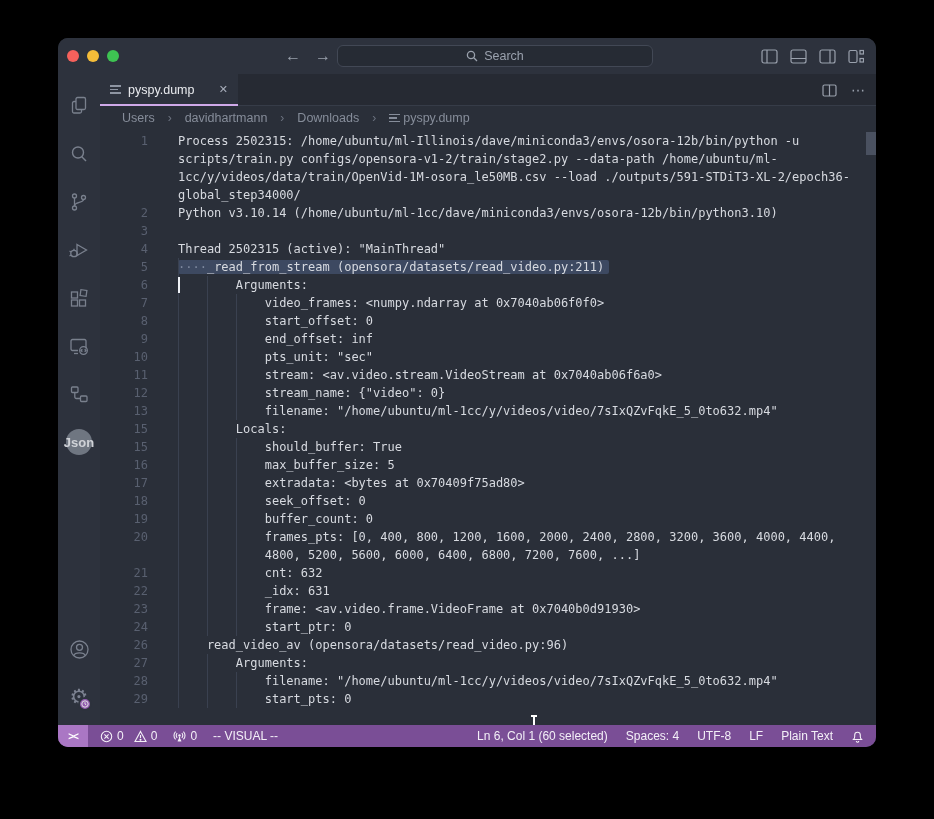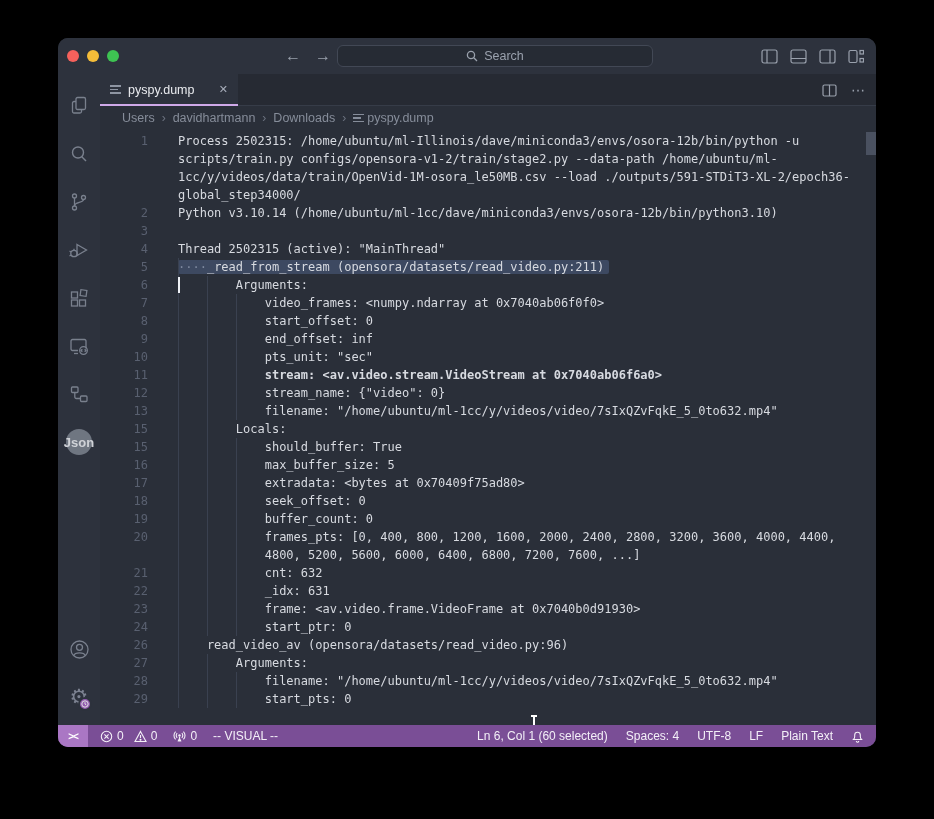--- a/index.html
+++ b/index.html
@@ -50,21 +50,21 @@
   .tab { width:138px; background:#2d323d; display:flex; align-items:center; padding:0 10px; gap:7px; position:relative; }
   .tab::after { content:""; position:absolute; left:0; right:0; bottom:-1px; height:2px; background:#cfa9e8; }
   .file-icon { display:flex; flex-direction:column; gap:2px; width:11px; }
   .file-icon i { height:1.5px; background:#8e95a2; display:block; }
   .file-icon i:nth-child(1){ width:11px; } .file-icon i:nth-child(2){ width:8px; } .file-icon i:nth-child(3){ width:11px; }
   .tab-label { color:#e9ebef; font-size:12.5px; flex:1; }
   .tab-close { color:#a7adba; font-size:11px; }
   .tab-actions { position:absolute; right:10px; top:0; height:32px; display:flex; align-items:center; gap:14px; color:#9aa1ad; }
   .more-dots { font-size:14px; letter-spacing:1px; color:#9aa1ad; }
 
-  .breadcrumb { height:24px; flex:0 0 24px; display:flex; align-items:center; padding-left:22px; gap:7px; color:#868d9a; font-size:12.5px; background:#2a2f39; }
+  .breadcrumb { height:24px; flex:0 0 24px; display:flex; align-items:center; padding-left:22px; gap:13px; color:#868d9a; font-size:12.5px; background:#2a2f39; }
   .bc-sep { color:#6c7380; font-size:12px; }
   .bc-file { display:flex; align-items:center; gap:5px; }
   .bc-file .file-icon i { background:#868d9a; }
 
   
   .editor { flex:1; position:relative; overflow:hidden; padding-top:2px; font-family:"DejaVu Sans Mono", monospace; font-size:12px; line-height:18px; }
   .code-row { display:flex; position:relative; }
   .gutter { flex:0 0 48px; text-align:right; color:#596070; user-select:none; }
   .lc { position:relative; margin-left:30px; width:96ch; white-space:pre-wrap; overflow-wrap:break-word; color:#d7dae0; min-height:18px; }
   .guide { position:absolute; top:0; bottom:0; width:1px; background:#3a4150; }
@@ -280,21 +280,21 @@
           <div class="code-row">
             <div class="gutter">9</div>
             <div class="lc" style="padding-left: 12ch;"><span class="guide" style="left: 0ch;"></span><span class="guide" style="left: 4ch;"></span><span class="guide" style="left: 8ch;"></span>end_offset: inf</div>
           </div>
           <div class="code-row">
             <div class="gutter">10</div>
             <div class="lc" style="padding-left: 12ch;"><span class="guide" style="left: 0ch;"></span><span class="guide" style="left: 4ch;"></span><span class="guide" style="left: 8ch;"></span>pts_unit: "sec"</div>
           </div>
           <div class="code-row">
             <div class="gutter">11</div>
-            <div class="lc" style="padding-left: 12ch; font-weight: bold;"><span class="guide" style="left: 0ch;"></span><span class="guide" style="left: 4ch;"></span><span class="guide" style="left: 8ch;"></span>stream: &lt;av.video.stream.VideoStream at 0x7040ab06f6a0&gt;</div>
+            <div class="lc" style="padding-left: 12ch;"><span class="guide" style="left: 0ch;"></span><span class="guide" style="left: 4ch;"></span><span class="guide" style="left: 8ch;"></span>stream: &lt;av.video.stream.VideoStream at 0x7040ab06f6a0&gt;</div>
           </div>
           <div class="code-row">
             <div class="gutter">12</div>
             <div class="lc" style="padding-left: 12ch;"><span class="guide" style="left: 0ch;"></span><span class="guide" style="left: 4ch;"></span><span class="guide" style="left: 8ch;"></span>stream_name: {"video": 0}</div>
           </div>
           <div class="code-row">
             <div class="gutter">13</div>
             <div class="lc" style="padding-left: 12ch;"><span class="guide" style="left: 0ch;"></span><span class="guide" style="left: 4ch;"></span><span class="guide" style="left: 8ch;"></span>filename: "/home/ubuntu/ml-1cc/y/videos/video/7sIxQZvFqkE_5_0to632.mp4"</div>
           </div>
           <div class="code-row">

